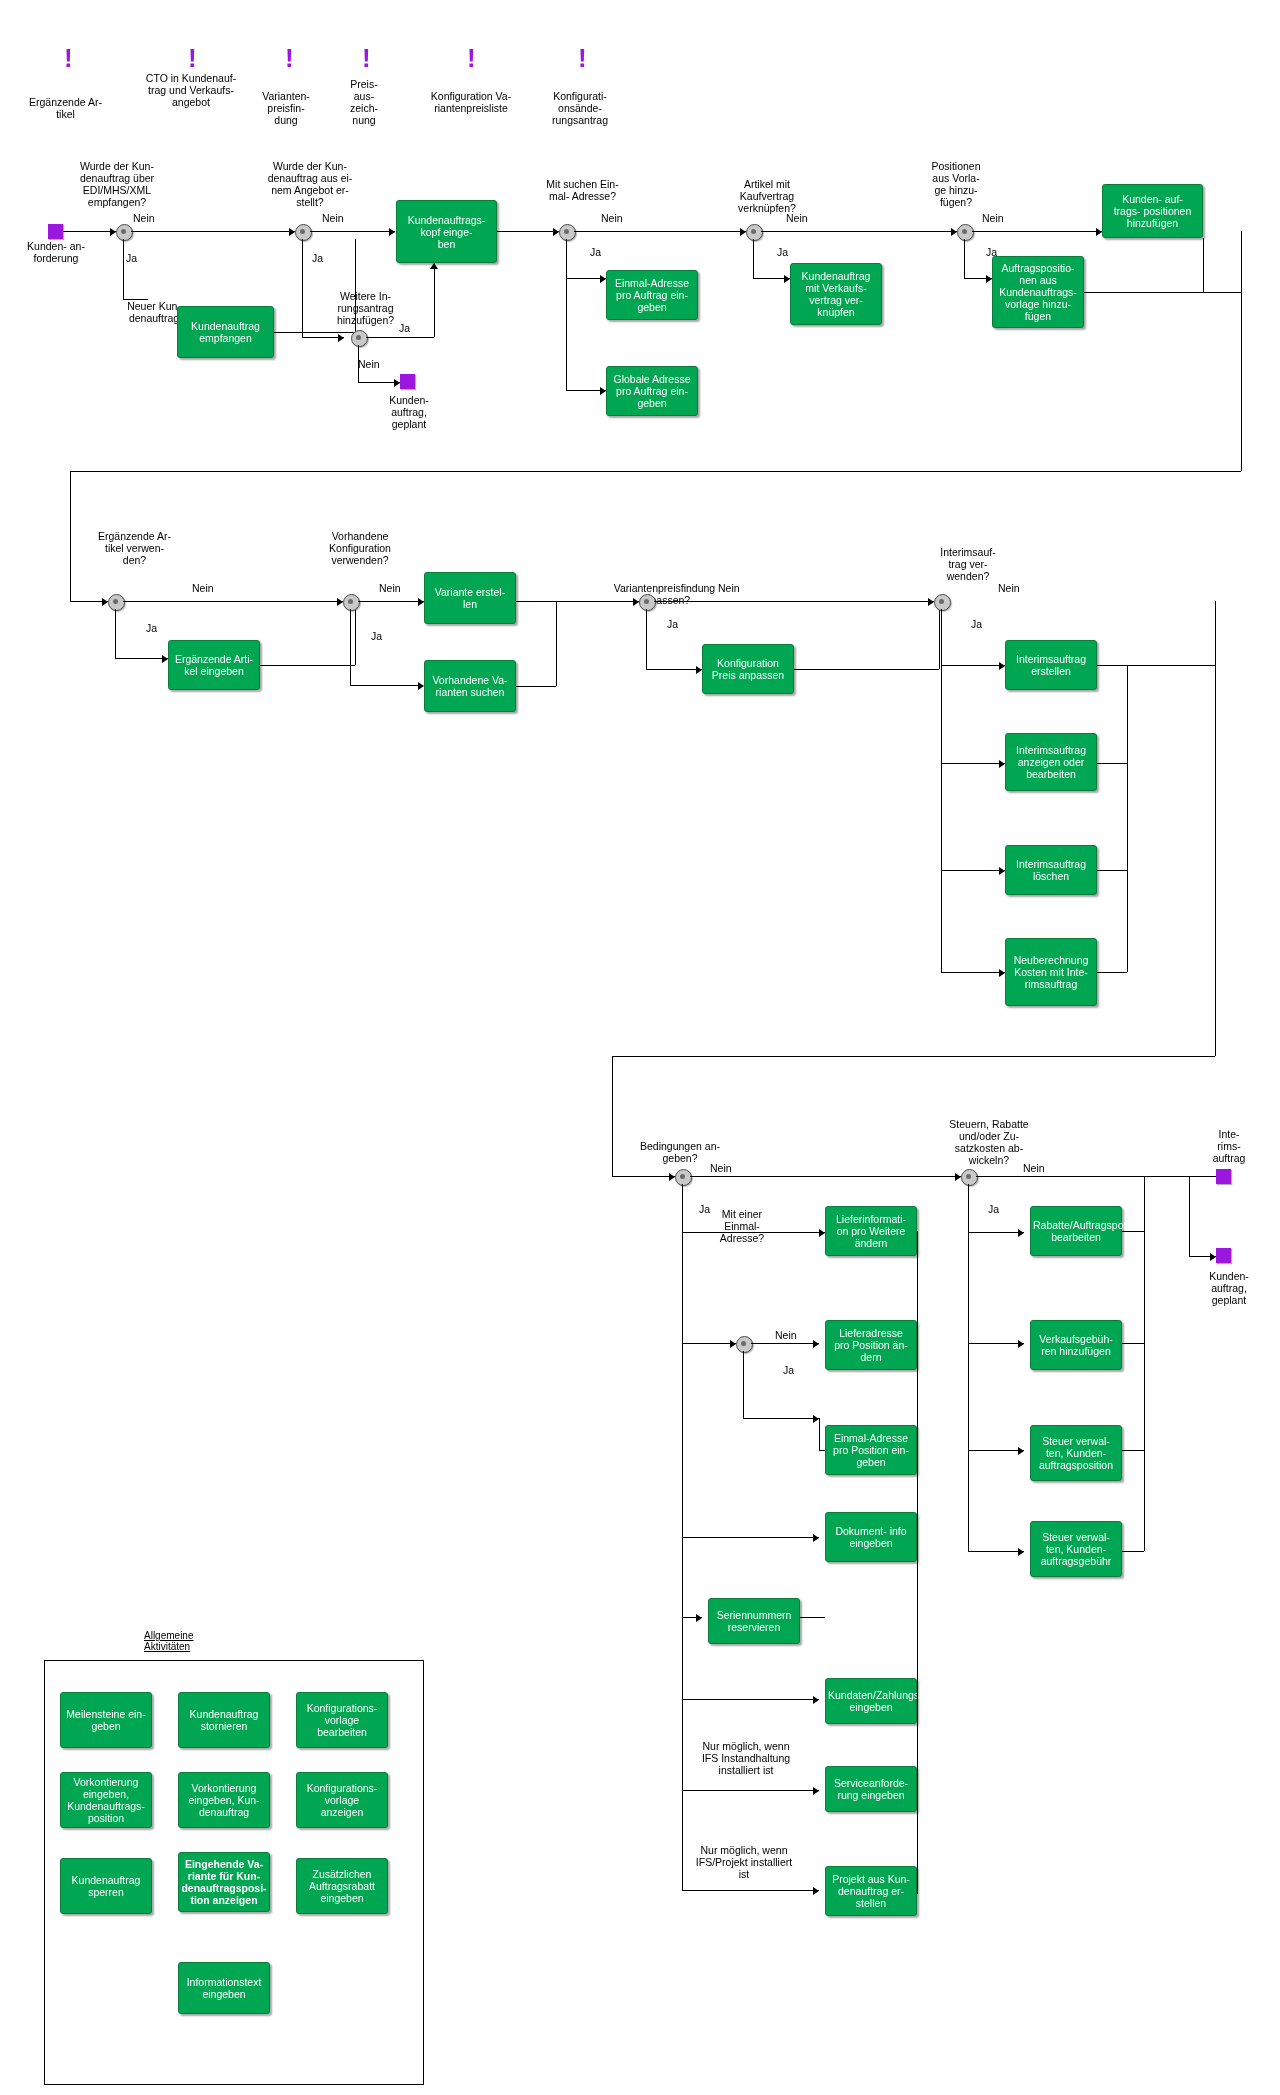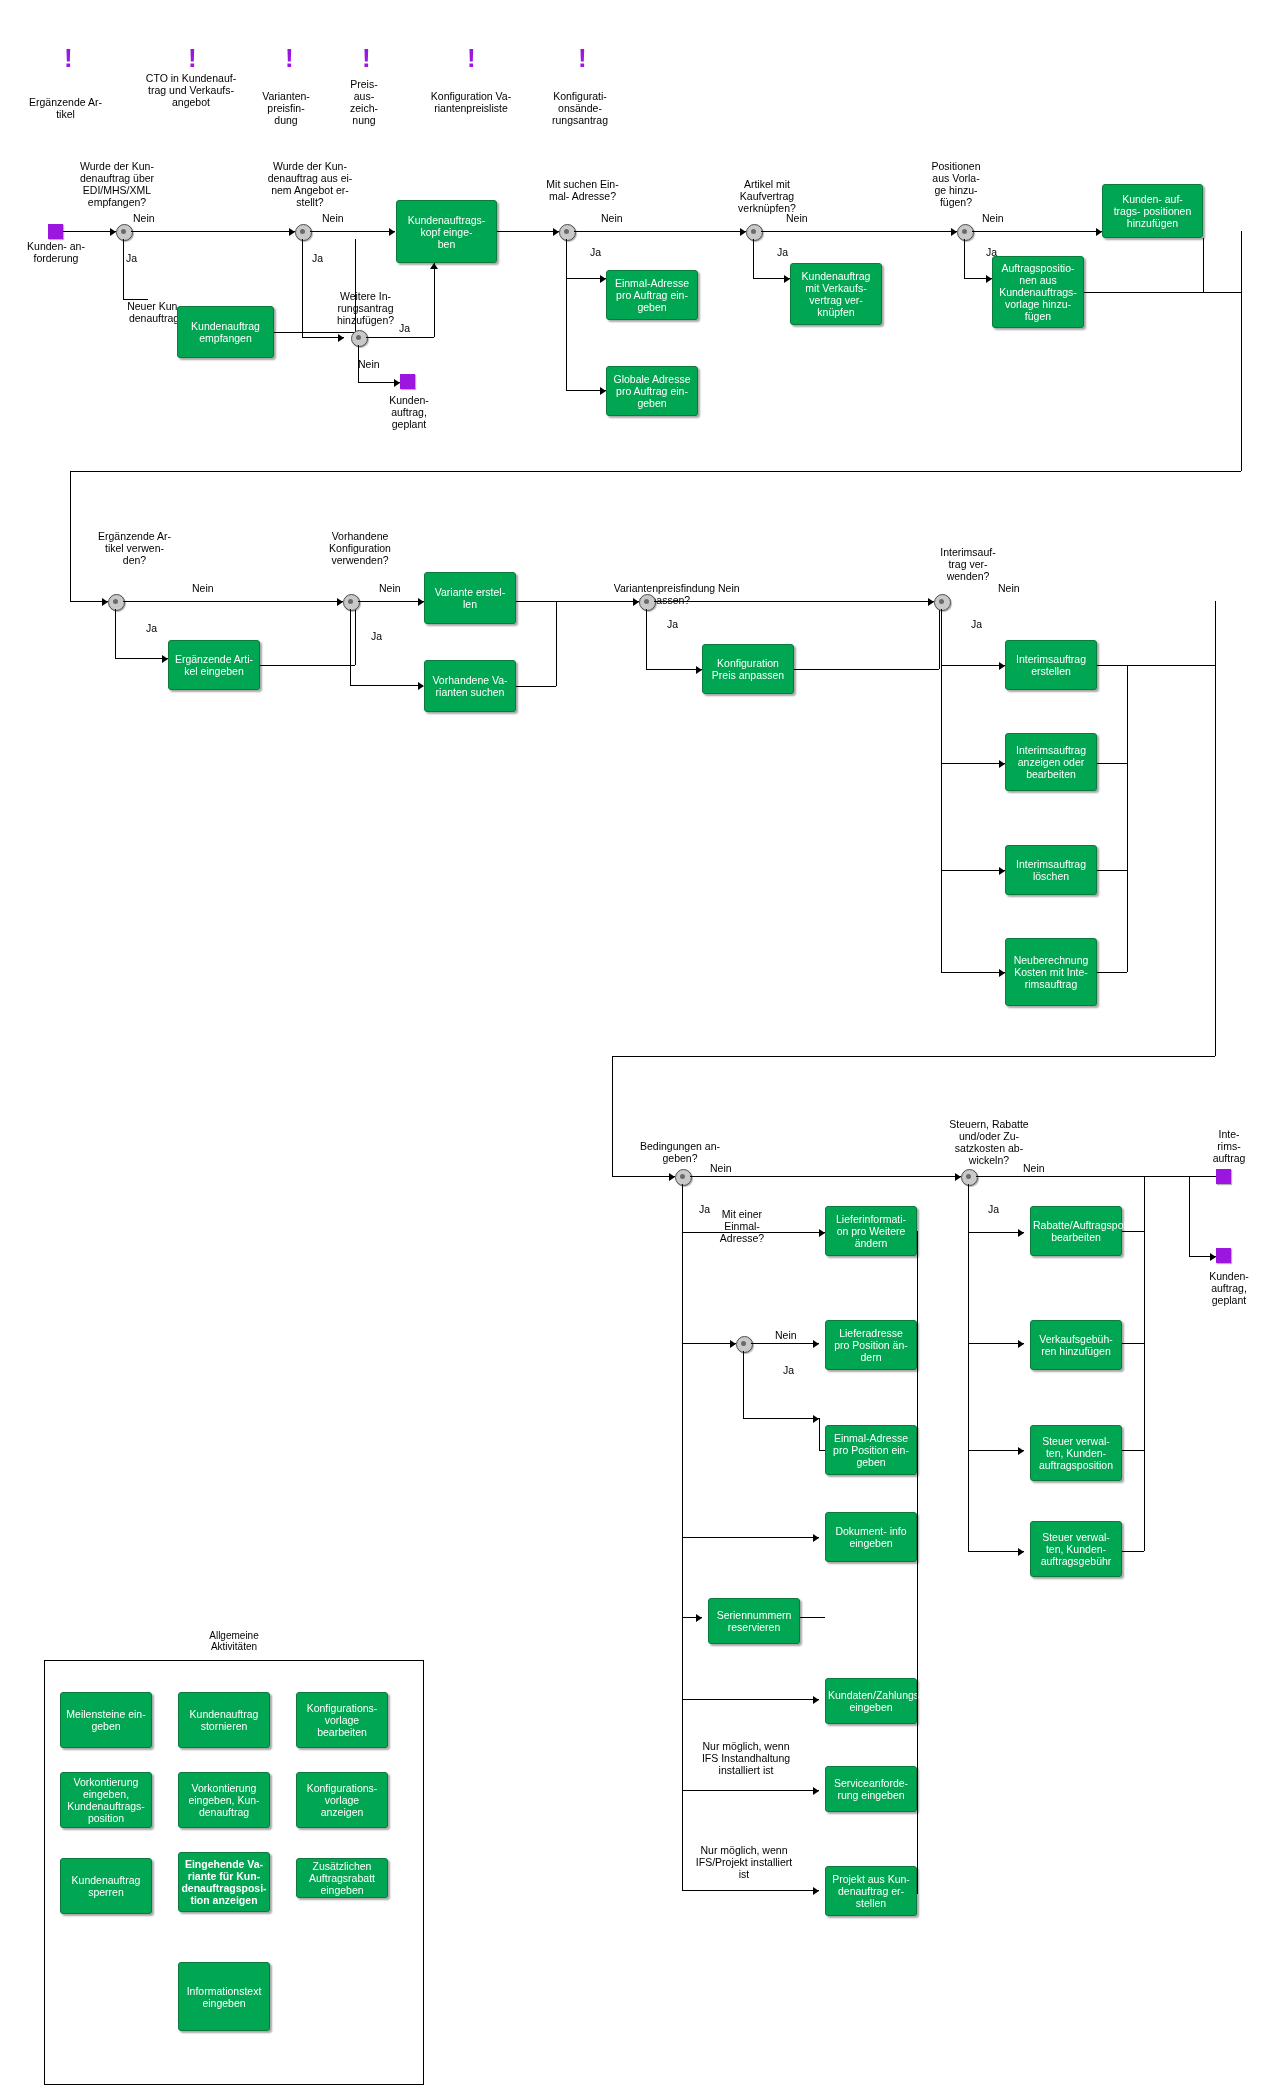--- a/index.html
+++ b/index.html
@@ -14,21 +14,21 @@
   .dec::after{content:"";position:absolute;left:4px;top:4px;width:5px;height:5px;border-radius:50%;background:#6b6b6b;}
   .term{position:absolute;width:15px;height:15px;background:#9b17e0;box-shadow:1px 1px 1px rgba(0,0,0,0.3);}
   .ex{position:absolute;color:#9b17e0;font-size:26px;font-weight:bold;line-height:20px;}
   .ln{position:absolute;background:#000000;}
   .hl{height:1px;}
   .vl{width:1px;}
   .arr{position:absolute;width:0;height:0;}
   .arr-r{border-top:4px solid transparent;border-bottom:4px solid transparent;border-left:6px solid #000;}
   .arr-u{border-left:4px solid transparent;border-right:4px solid transparent;border-bottom:6px solid #000;}
   .group{position:absolute;border:1px solid #000000;background:#ffffff;}
-  .grouptitle{position:absolute;font-size:10px;line-height:11px;text-align:center;color:#000;}
+  .grouptitle{position:absolute;font-size:10px;line-height:11px;text-align:left;color:#000;text-decoration:underline;}
 </style>
 </head>
 <body>
 
 <div id="canvas">
 
 
   <div class="ex" style="left:64px;top:48px;">!</div>
   <div class="lbl" style="left:18px;top:96px;width:95px;white-space:pre-line;">Ergänzende Ar-
 tikel</div>
@@ -546,24 +546,24 @@
   <div class="node" style="left:60px;top:1858px;width:92px;height:56px;">
       <span style="white-space:pre-line;">Kundenauftrag
 sperren</span>
     </div>
   <div class="node" style="left:178px;top:1852px;width:92px;height:60px;font-weight:bold;">
       <span style="white-space:pre-line;">Eingehende  Va-
 riante für  Kun-
 denauftragsposi-
 tion  anzeigen</span>
     </div>
-  <div class="node" style="left:296px;top:1858px;width:92px;height:40px;text-align:center;">
+  <div class="node" style="left:296px;top:1858px;width:92px;height:56px;text-align:center;">
       <span style="white-space:pre-line;">Zusätzlichen
 Auftragsrabatt
 eingeben</span>
     </div>
 
-  <div class="node" style="left:178px;top:1962px;width:92px;height:69px;">
+  <div class="node" style="left:178px;top:1962px;width:92px;height:52px;">
       <span style="white-space:pre-line;">Informationstext
 eingeben</span>
     </div>
 
 </div>
 
 </body></html>

